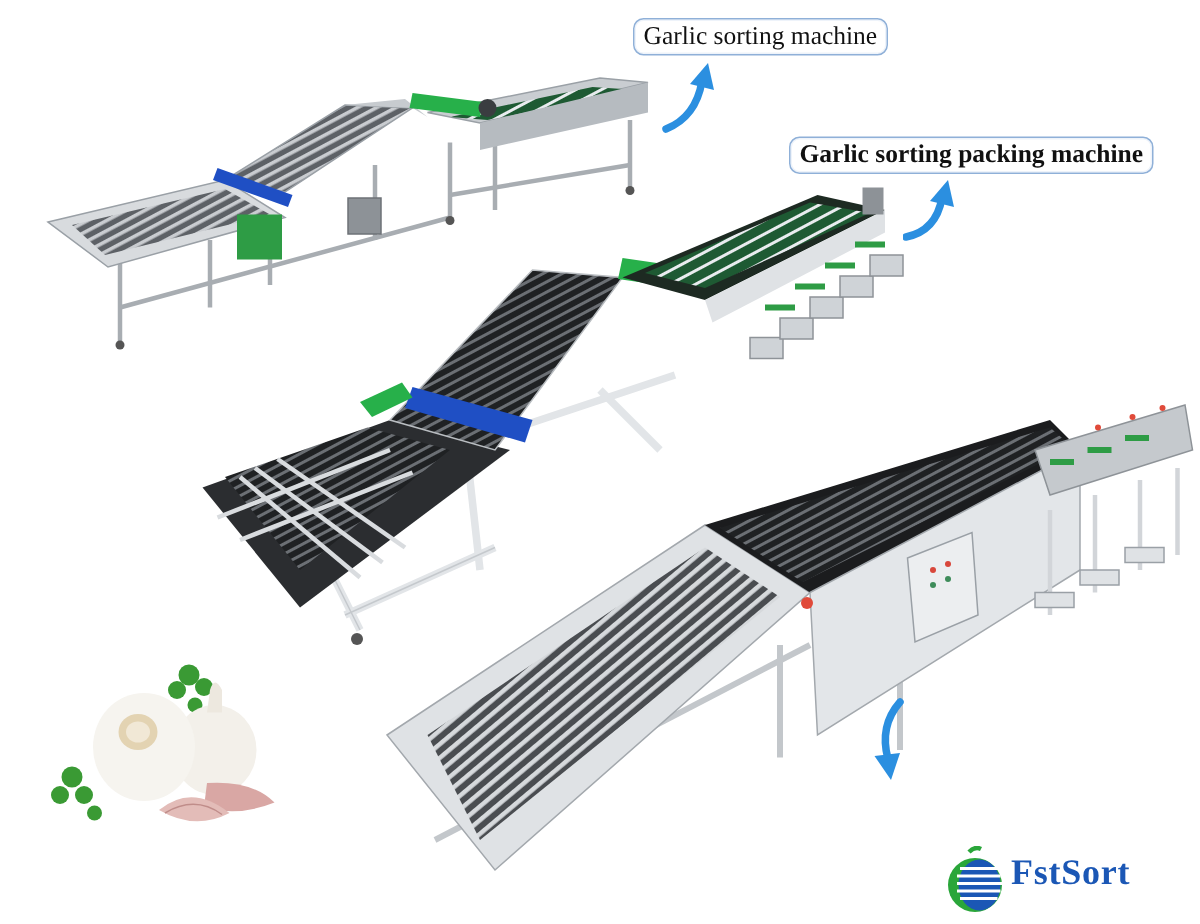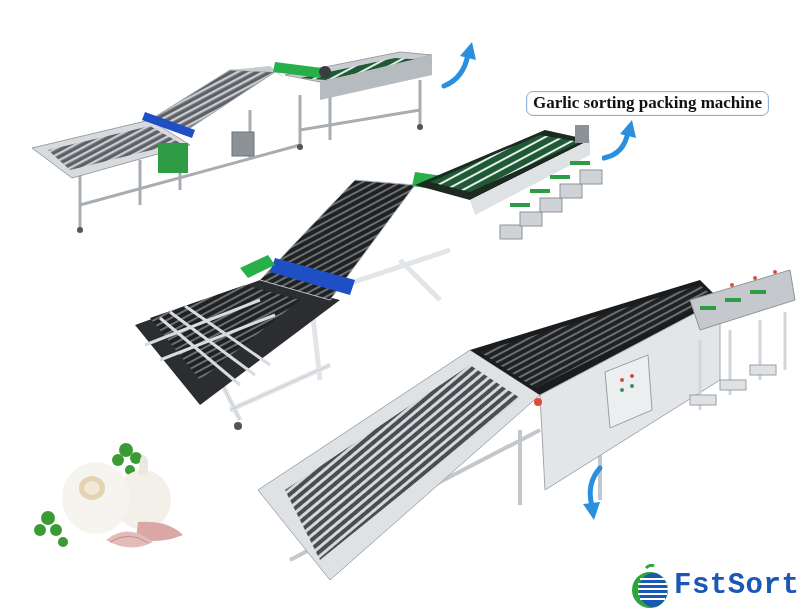--- a/index.html
+++ b/index.html
@@ -17,22 +17,22 @@
       padding: 1px 6px 2px 6px;
       white-space: nowrap;
       box-shadow: 0 0 0 1px #eef3fa inset;
     }
     #label-1 { left: 422px; top: 12px; }
     #label-2 { left: 526px; top: 91px; font-weight: bold; }
     #label-3 { left: 453px; top: 537px; }
     .logo { position: absolute; left: 628px; top: 564px; width: 170px; height: 46px; }
     .logo-text {
       position: absolute; left: 46px; top: 5px;
-      font-family: Liberation Mono, monospace; font-weight: bold;
-      font-size: 29px; color: #1b57b5; letter-spacing: 0.5px;
+      font-family: Liberation Serif, serif; font-weight: bold;
+      font-size: 24px; color: #1b57b5; letter-spacing: 0.5px;
     }
     .garlic { position: absolute; left: 18px; top: 430px; width: 190px; height: 130px; }
     .arrow { position: absolute; }
   </style>
 </head>
 <body>
 
 <div class="scene">
 
   <svg class="scene" viewBox="0 0 800 616">
@@ -226,20 +226,21 @@
   </svg>
   <svg class="arrow" style="left:602px; top:118px; width:40px; height:44px;" viewBox="0 0 40 44">
     <path d="M2 40 Q22 36 26 14" stroke="#2b8fe0" stroke-width="5" fill="none" stroke-linecap="round"></path>
     <polygon points="18,16 30,2 34,20" fill="#2b8fe0"></polygon>
   </svg>
   <svg class="arrow" style="left:580px; top:464px; width:26px; height:58px;" viewBox="0 0 26 58">
     <path d="M20 4 Q6 20 12 42" stroke="#2b8fe0" stroke-width="5" fill="none" stroke-linecap="round"></path>
     <polygon points="3,40 20,38 14,56" fill="#2b8fe0"></polygon>
   </svg>
 
+  <div class="label" id="label-1">Garlic sorting machine</div>
   <div class="label" id="label-2">Garlic sorting packing machine</div>
 
   <div class="logo">
     <svg style="position:absolute; left:2px; top:0;" width="42" height="46" viewBox="0 0 42 46">
       <path d="M16 4 Q20 0 24 2" stroke="#2aa63a" stroke-width="3" fill="none"></path>
       <ellipse cx="20" cy="26" rx="18" ry="18" fill="#2aa63a"></ellipse>
       <ellipse cx="23" cy="26" rx="14" ry="17" fill="#1b57b5"></ellipse>
       <g stroke="#ffffff" stroke-width="2">
         <line x1="10" y1="15" x2="36" y2="15"></line>
         <line x1="8" y1="20" x2="37" y2="20"></line>

